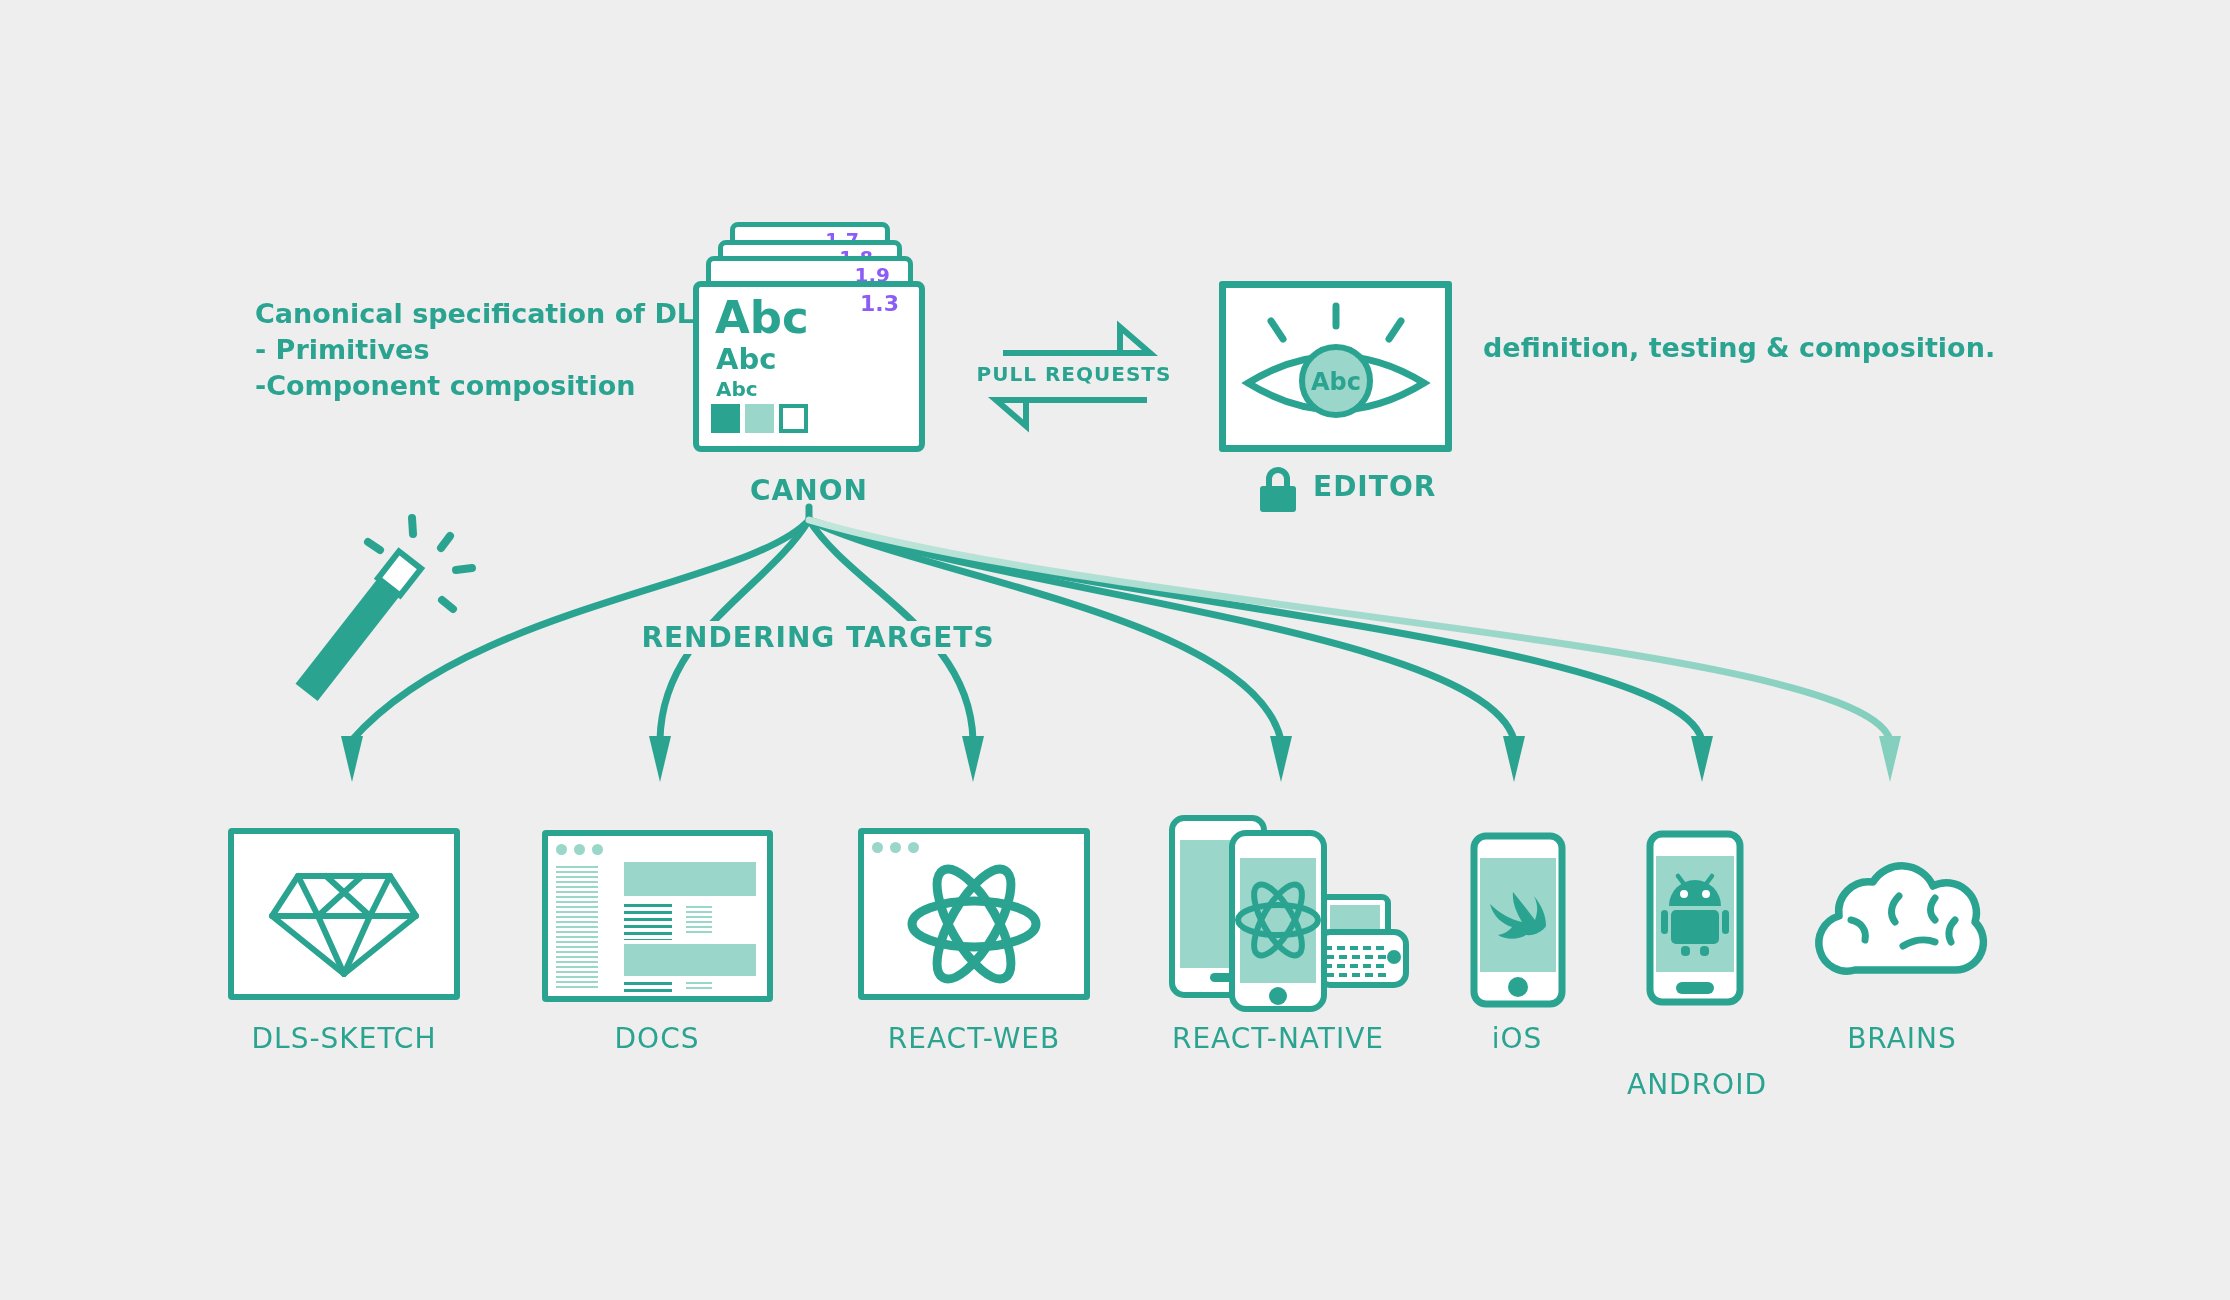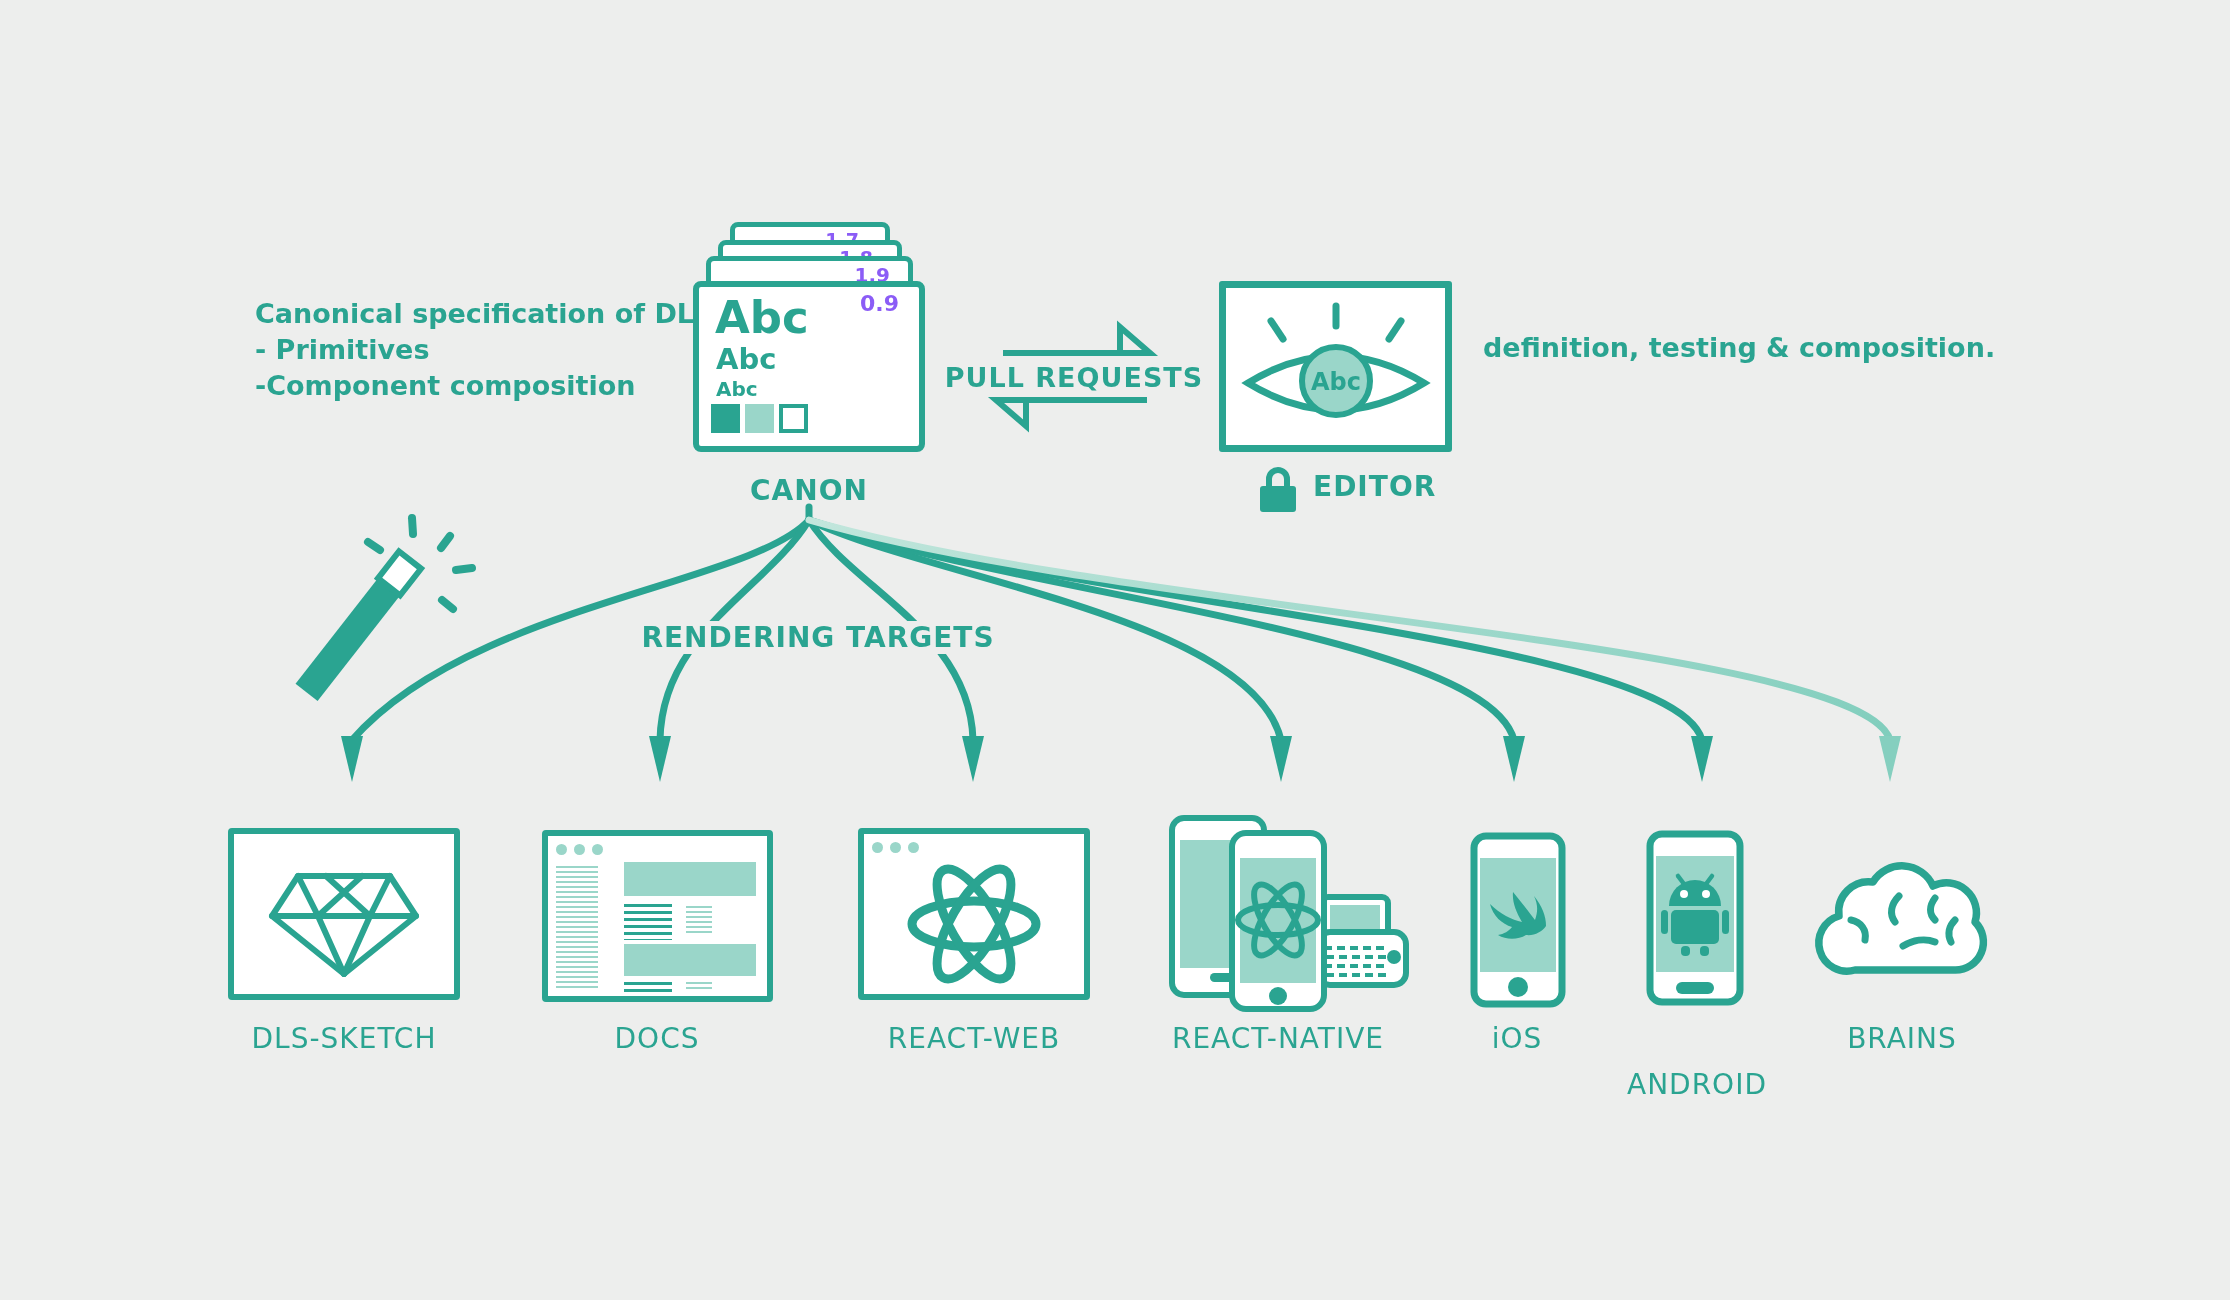--- a/index.html
+++ b/index.html
@@ -83,40 +83,40 @@
     <div class="card" style="left:730px;top:222px;width:160px;height:56px;z-index:1;">
       <span class="vtag" style="right:26px;">1.7</span>
     </div>
     <div class="card" style="left:718px;top:240px;width:184px;height:56px;z-index:2;">
       <span class="vtag" style="right:24px;">1.8</span>
     </div>
     <div class="card" style="left:706px;top:256px;width:207px;height:60px;z-index:3;">
       <span class="vtag" style="right:18px;font-size:20px;">1.9</span>
     </div>
     <div class="card front-card" style="left:693px;top:281px;width:232px;height:171px;z-index:4;">
-      <span class="vtag" style="right:20px;top:4px;font-size:22px;">0.9</span>
+      <span class="vtag" style="right:20px;top:4px;font-size:22px;">1.3</span>
       <div class="abs t" style="left:16px;top:4px;font-size:45px;">Abc</div>
       <div class="abs t" style="left:17px;top:55px;font-size:29px;">Abc</div>
       <div class="abs t" style="left:17px;top:90px;font-size:20px;">Abc</div>
       <div class="abs" style="left:12px;top:117px;width:29px;height:29px;background:#2AA491;"></div>
       <div class="abs" style="left:46px;top:117px;width:29px;height:29px;background:#9AD6C9;"></div>
       <div class="abs" style="left:80px;top:117px;width:29px;height:29px;background:#fff;border:4px solid #2AA491;box-sizing:border-box;"></div>
     </div>
   </div>
   <div class="abs biglabel center" style="left:809px;top:474px;">CANON</div>
 
   <svg class="abs" style="left:985px;top:320px;" width="180" height="112" viewBox="0 0 180 112">
     <g stroke="#2AA491" stroke-width="6" fill="none">
       <line x1="18" y1="33" x2="137" y2="33"></line>
       <path d="M135,33 L135,7 L165,33 Z" fill="#EDEEED"></path>
       <line x1="162" y1="80" x2="39" y2="80"></line>
       <path d="M41,80 L41,106 L11,80 Z" fill="#EDEEED"></path>
     </g>
   </svg>
-  <div class="abs center" style="left:1074px;top:362px;font-size:27px;font-weight:bold;letter-spacing:1px;white-space:nowrap;">PULL REQUESTS</div>
+  <div class="abs center" style="left:1074px;top:362px;font-size:20px;font-weight:bold;letter-spacing:1px;white-space:nowrap;">PULL REQUESTS</div>
 
   <div class="abs" style="left:1219px;top:281px;width:233px;height:171px;background:#fff;border:7px solid #2AA491;border-radius:3px;box-sizing:border-box;">
     <svg width="219" height="157" viewBox="0 0 219 157">
       <g stroke="#2AA491" stroke-width="7" stroke-linecap="round" fill="none">
         <line x1="45" y1="33" x2="57" y2="51"></line>
         <line x1="110" y1="18" x2="110" y2="38"></line>
         <line x1="175" y1="33" x2="163" y2="51"></line>
         <path d="M22,95 Q110,41 198,95 Q110,149 22,95 Z"></path>
       </g>
       <circle cx="110" cy="93" r="34" fill="#9AD6C9" stroke="#2AA491" stroke-width="6"></circle>

